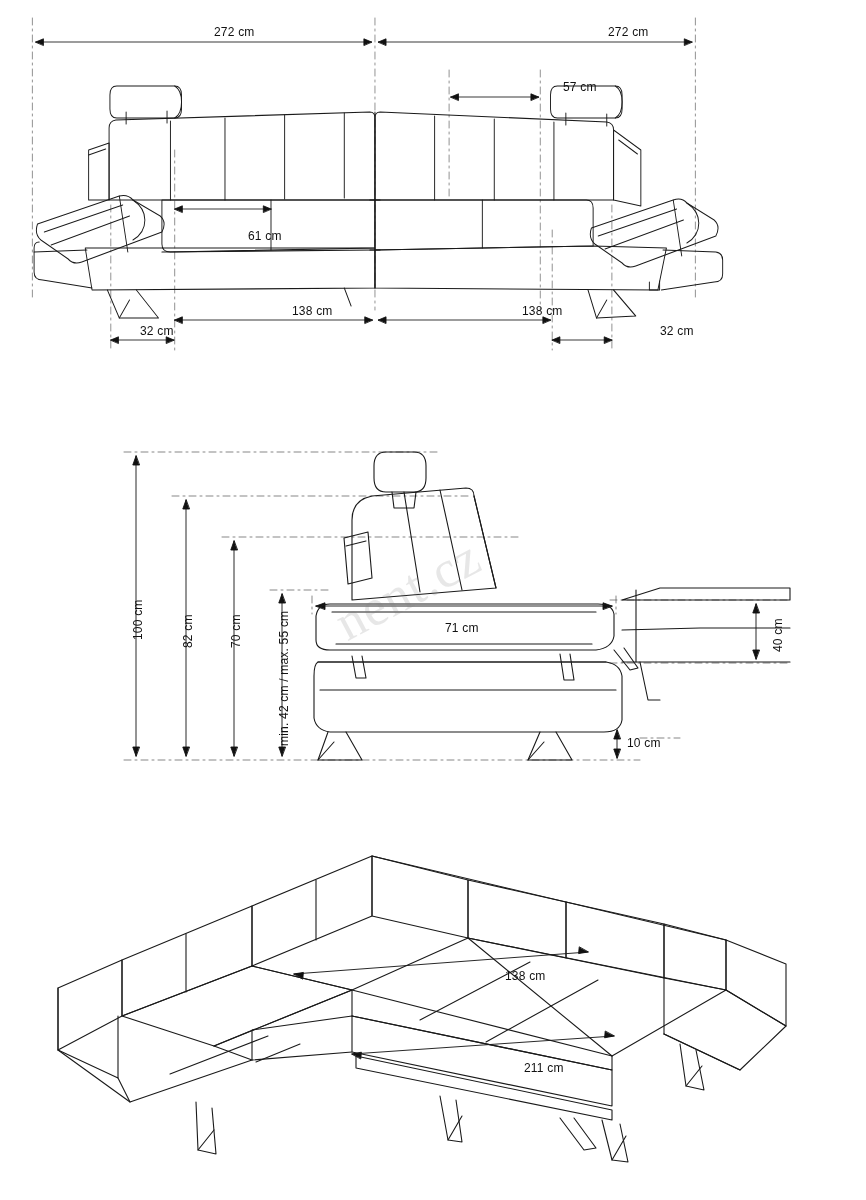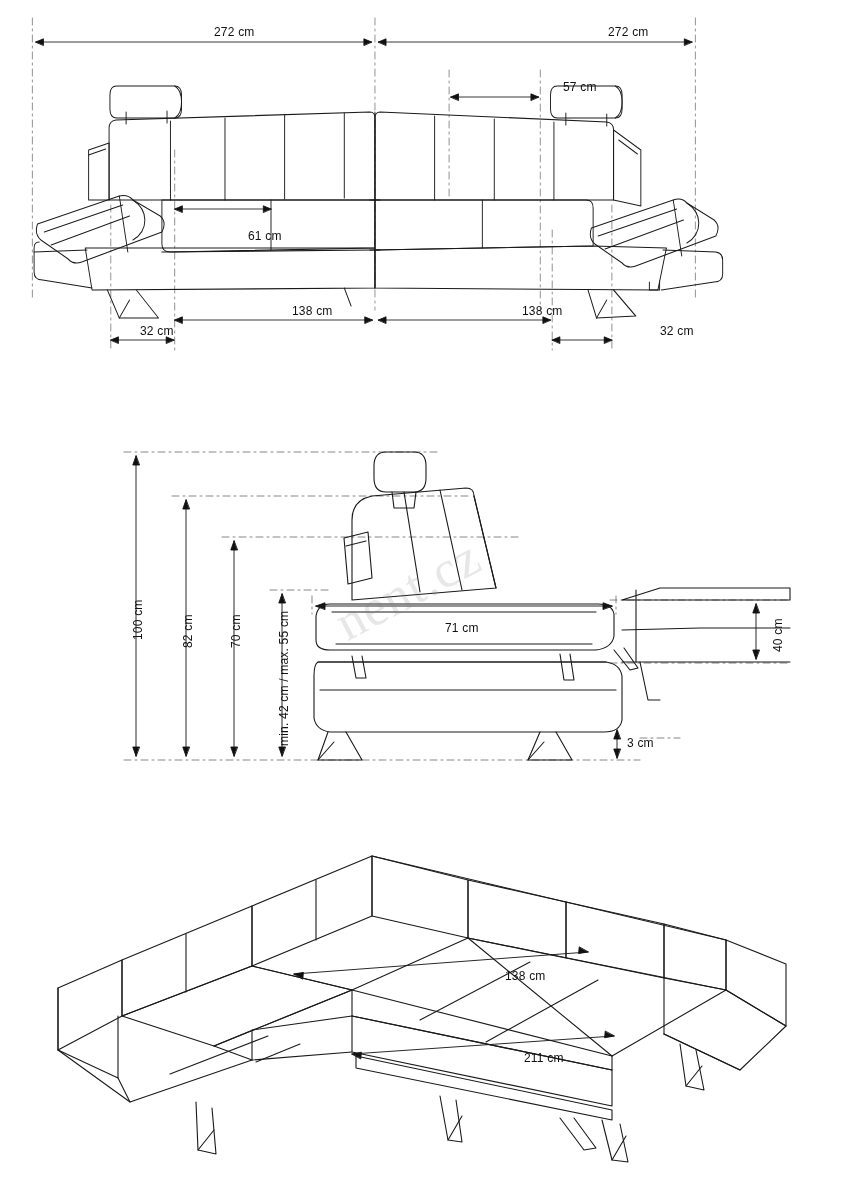--- a/index.html
+++ b/index.html
@@ -277,21 +277,21 @@
         </g>
       </svg>
     </div>
 
     <div class="dim-label vert" style="left:132px; top:240px;">100 cm</div>
     <div class="dim-label vert" style="left:182px; top:248px;">82 cm</div>
     <div class="dim-label vert" style="left:230px; top:248px;">70 cm</div>
     <div class="dim-label vert" style="left:278px; top:346px;">min. 42 cm / max. 55 cm</div>
     <div class="dim-label" style="left:445px; top:222px;">71 cm</div>
     <div class="dim-label vert" style="left:772px; top:252px;">40 cm</div>
-    <div class="dim-label" style="left:627px; top:337px;">3 cm</div>
+    <div class="dim-label" style="left:627px; top:337px;">10 cm</div>
   </div>
 
   <div class="view" id="view-persp">
     <div class="svgwrap">
       <svg viewBox="0 0 866 380" preserveAspectRatio="none">
         <g fill="none" stroke="#1a1a1a" stroke-width="1.1" stroke-linejoin="round" stroke-linecap="round">
 
           <g stroke="#111" stroke-width="0.9">
             <line x1="294" y1="154" x2="588" y2="132"></line>
             <path d="M294 154 l9.4 -1.6 l-0.6 6.4 z" fill="#111"></path>
@@ -350,17 +350,17 @@
 
           <path d="M196 282 L198 330 L216 334 L212 288"></path>
           <path d="M198 330 L214 310"></path>
           <path d="M680 224 L686 266 L704 270 L696 230"></path>
           <path d="M686 266 L702 246"></path>
         </g>
       </svg>
     </div>
 
     <div class="dim-label" style="left:505px; top:150px;">138 cm</div>
-    <div class="dim-label" style="left:524px; top:232px;">211 cm</div>
+    <div class="dim-label" style="left:524px; top:242px;">211 cm</div>
   </div>
 
   <div class="watermark">nent.cz</div>
 </div>
 
 </body></html>

